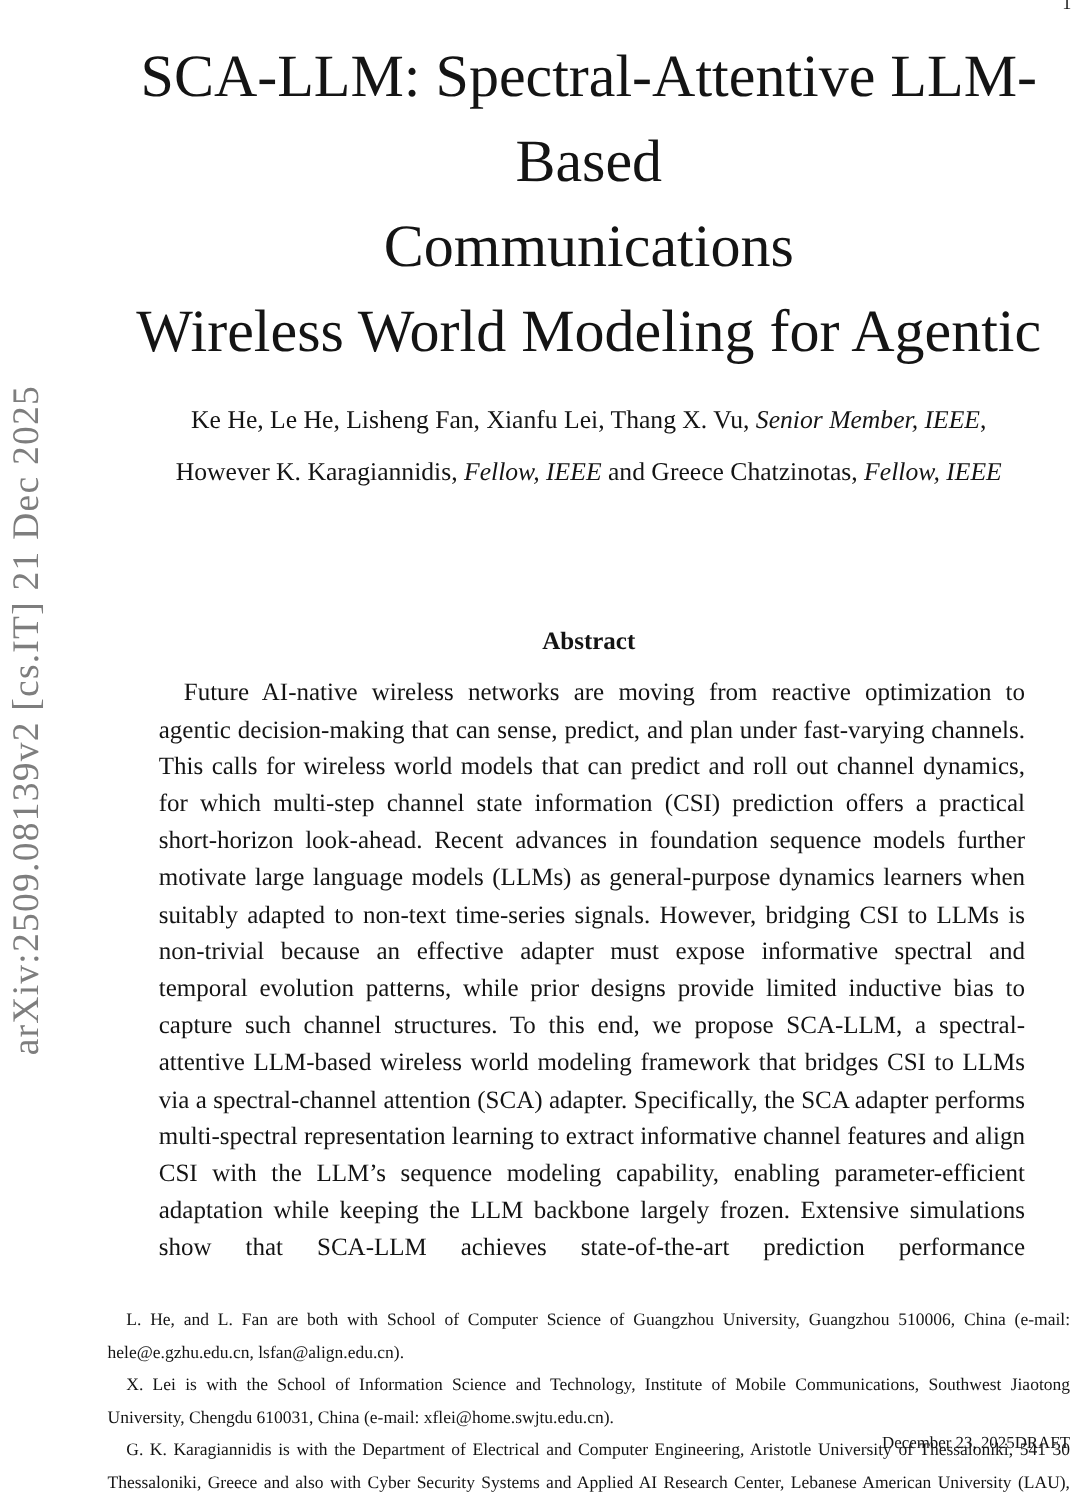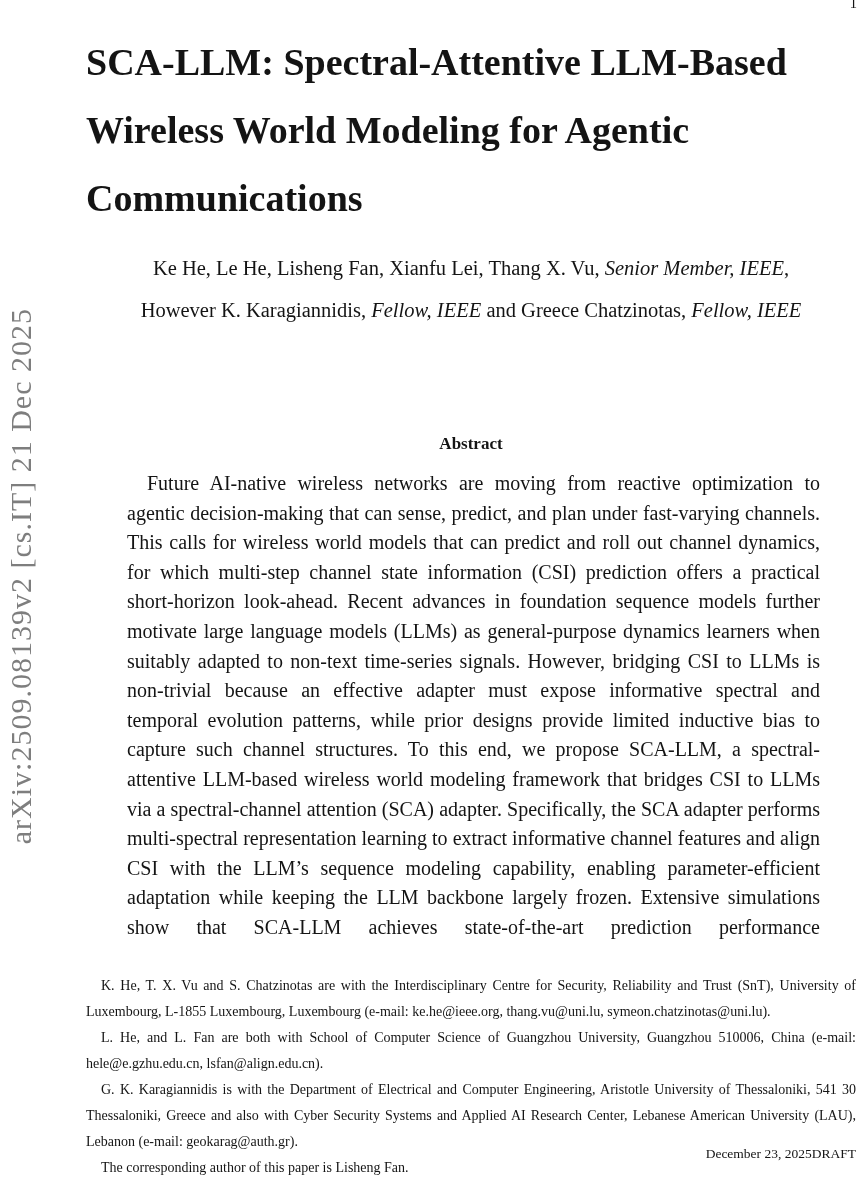--- a/index.html
+++ b/index.html
@@ -26,37 +26,38 @@
     white-space: nowrap;
     color: #7e7e7e;
   }
   .content {
     position: absolute;
     left: 86px; top: 0;
     width: 770px;
   }
   .paper-title {
     margin-top: 28px;
-    font-size: 38px;
+    text-align: center;
+    font-size: 48px;
     line-height: 68px;
-    font-weight: bold;
+    font-weight: normal;
   }
   .authors {
     margin-top: 15px;
     text-align: center;
     font-size: 20.5px;
     line-height: 42px;
     font-family: Liberation Serif, serif;
   }
   .authors .it { font-style: italic; }
   .abstract-heading {
     margin-top: 103px;
     text-align: center;
     font-weight: bold;
-    font-size: 17px;
+    font-size: 20px;
   }
   .abstract-body {
     margin: 15px 36px 0 41px;
     font-size: 20px;
     line-height: 29.6px;
     text-align: justify;
     text-align-last: justify;
     text-indent: 20px;
   }
   .footnotes {
@@ -78,32 +79,32 @@
 </head>
 <body style="color: rgb(20, 20, 20);">
 
 <div class="page-number">1</div>
 
 <div class="arxiv-watermark" style="color: rgb(126, 126, 126);">arXiv:2509.08139v2 [cs.IT] 21 Dec 2025</div>
 
 <div class="content">
   <div class="paper-title">
       <div>SCA-LLM: Spectral-Attentive LLM-Based</div>
+      <div>Communications</div>
       <div>Wireless World Modeling for Agentic</div>
-      <div>Communications</div>
     </div>
   <div class="authors">
       <div><span>Ke He, Le He, Lisheng Fan, Xianfu Lei, Thang X. Vu, </span><span class="it">Senior Member, IEEE</span><span>,</span></div>
       <div><span>However K. Karagiannidis, </span><span class="it">Fellow, IEEE</span><span> and Greece Chatzinotas, </span><span class="it">Fellow, IEEE</span></div>
     </div>
   <div class="abstract-heading">Abstract</div>
   <div class="abstract-body">Future AI-native wireless networks are moving from reactive optimization to agentic decision-making that can sense, predict, and plan under fast-varying channels. This calls for wireless world models that can predict and roll out channel dynamics, for which multi-step channel state information (CSI) prediction offers a practical short-horizon look-ahead. Recent advances in foundation sequence models further motivate large language models (LLMs) as general-purpose dynamics learners when suitably adapted to non-text time-series signals. However, bridging CSI to LLMs is non-trivial because an effective adapter must expose informative spectral and temporal evolution patterns, while prior designs provide limited inductive bias to capture such channel structures. To this end, we propose SCA-LLM, a spectral-attentive LLM-based wireless world modeling framework that bridges CSI to LLMs via a spectral-channel attention (SCA) adapter. Specifically, the SCA adapter performs multi-spectral representation learning to extract informative channel features and align CSI with the LLM’s sequence modeling capability, enabling parameter-efficient adaptation while keeping the LLM backbone largely frozen. Extensive simulations show that SCA-LLM achieves state-of-the-art prediction performance</div>
   <div class="footnotes">
-      <p>K. He, T. X. Vu and S. Chatzinotas are with the Interdisciplinary Centre for Security, Reliability and Trust (SnT), University of Luxembourg, L-1855 Luxembourg, Luxembourg (e-mail: ke.he@ieee.org, thang.vu@uni.lu, symeon.chatzinotas@uni.lu).</p>
       <p>L. He, and L. Fan are both with School of Computer Science of Guangzhou University, Guangzhou 510006, China (e-mail: hele@e.gzhu.edu.cn, lsfan@align.edu.cn).</p>
+      <p>X. Lei is with the School of Information Science and Technology, Institute of Mobile Communications, Southwest Jiaotong University, Chengdu 610031, China (e-mail: xflei@home.swjtu.edu.cn).</p>
       <p>G. K. Karagiannidis is with the Department of Electrical and Computer Engineering, Aristotle University of Thessaloniki, 541 30 Thessaloniki, Greece and also with Cyber Security Systems and Applied AI Research Center, Lebanese American University (LAU), Lebanon (e-mail: geokarag@auth.gr).</p>
       <p>The corresponding author of this paper is Lisheng Fan.</p>
     </div>
 </div>
 
 <div class="footer">
   <span>December 23, 2025</span>
   <span>DRAFT</span>
 </div>
 

